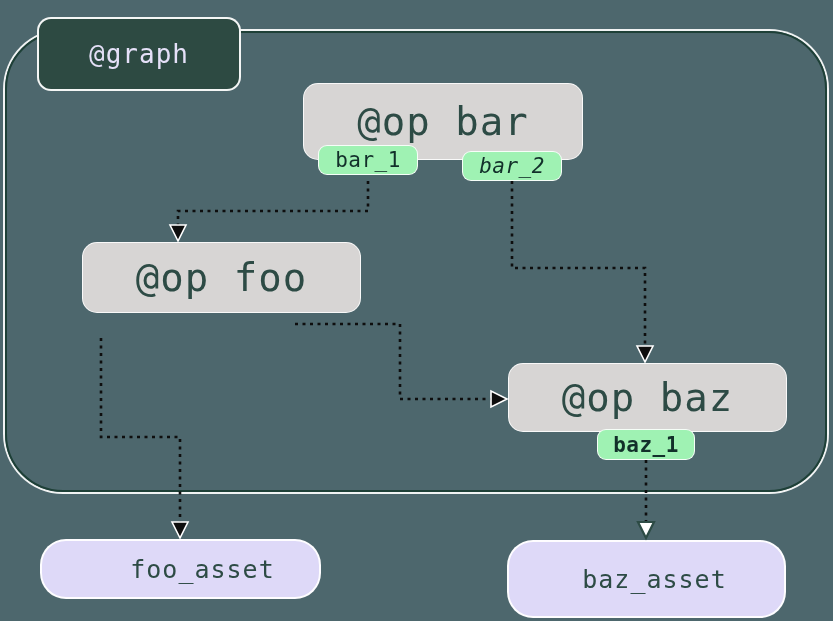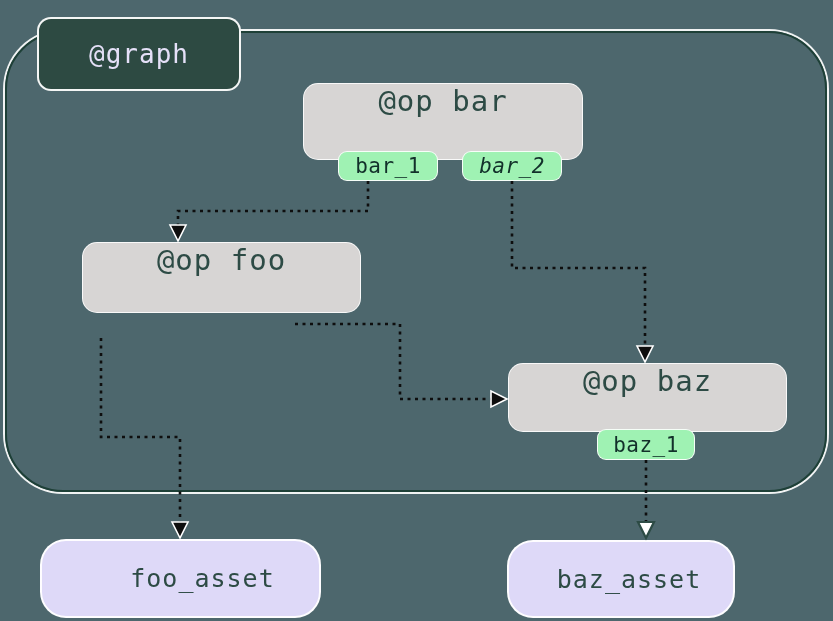--- a/index.html
+++ b/index.html
@@ -27,51 +27,51 @@
     border-radius: 14px;
     display: flex; align-items: center; justify-content: center;
     color: #e5e0f8; font-size: 26px; letter-spacing: 1px;
   }
 
   .op-node {
     position: absolute; box-sizing: border-box;
     background: #d7d5d4;
     border: 1.5px solid rgba(255,255,255,0.85);
     border-radius: 15px;
-    display: flex; align-items: flex-start; justify-content: center;
-    color: #2d4b45; font-size: 29px; letter-spacing: 1px;
+    display: flex; align-items: center; justify-content: center;
+    color: #2d4b45; font-size: 39px; letter-spacing: 1px;
   }
   .op-bar { left: 303px; top: 83px;  width: 280px; height: 77px; }
   .op-foo { left: 38px;  top: 242px; width: 279px; height: 71px; margin-left: 44px; }
   .op-baz { left: 508px; top: 363px; width: 279px; height: 69px; }
 
   .port {
     position: absolute; box-sizing: border-box;
     background: #9ff2b3;
     border: 1.5px solid rgba(255,255,255,0.9);
     border-radius: 9px;
     display: flex; align-items: center; justify-content: center;
     color: #12302a; font-size: 21px; letter-spacing: 0.5px;
   }
-  .port-bar-1 { left: 318px; top: 151px; width: 100px; height: 30px; margin-left: 20px; }
+  .port-bar-1 { left: 318px; top: 145px; width: 100px; height: 30px; }
   .port-bar-2 { left: 462px; top: 151px; width: 100px; height: 30px; font-style: italic; }
   .port-foo-1 { left: 51px;  top: 307px; width: 101px; height: 31px; }
   .port-foo-2 { left: 197px; top: 307px; width: 96px;  height: 31px; }
-  .port-baz-1 { left: 597px; top: 429px; width: 98px;  height: 31px; }
+  .port-baz-1 { left: 597px; top: 429px; width: 98px;  height: 31px; font-weight: bold; }
 
   .asset-node {
     position: absolute; box-sizing: border-box;
     background: #ded9f8;
     border: 2px solid rgba(255,255,255,0.95);
     border-radius: 26px;
     display: flex; align-items: center; justify-content: center;
     color: #2d4b45; font-size: 25px; letter-spacing: 1px;
   }
-  .asset-foo { left: 40px;  top: 539px; width: 281px; height: 79px; padding-left: 44px; }
-  .asset-baz { left: 507px; top: 540px; width: 228px; height: 78px; padding-left: 16px; }
+  .asset-foo { left: 40px;  top: 539px; width: 281px; height: 60px; padding-left: 44px; }
+  .asset-baz { left: 507px; top: 540px; width: 279px; height: 78px; padding-left: 16px; }
 
   .edges-layer {
     position: absolute; left: 0; top: 0; width: 833px; height: 621px;
     pointer-events: none;
   }
   .edge {
     fill: none; stroke: #0e0e0e; stroke-width: 2.6;
     stroke-dasharray: 3 4.5;
   }
   .arrowhead-filled { fill: #0e0e0e; stroke: #ffffff; stroke-width: 1.6; }

